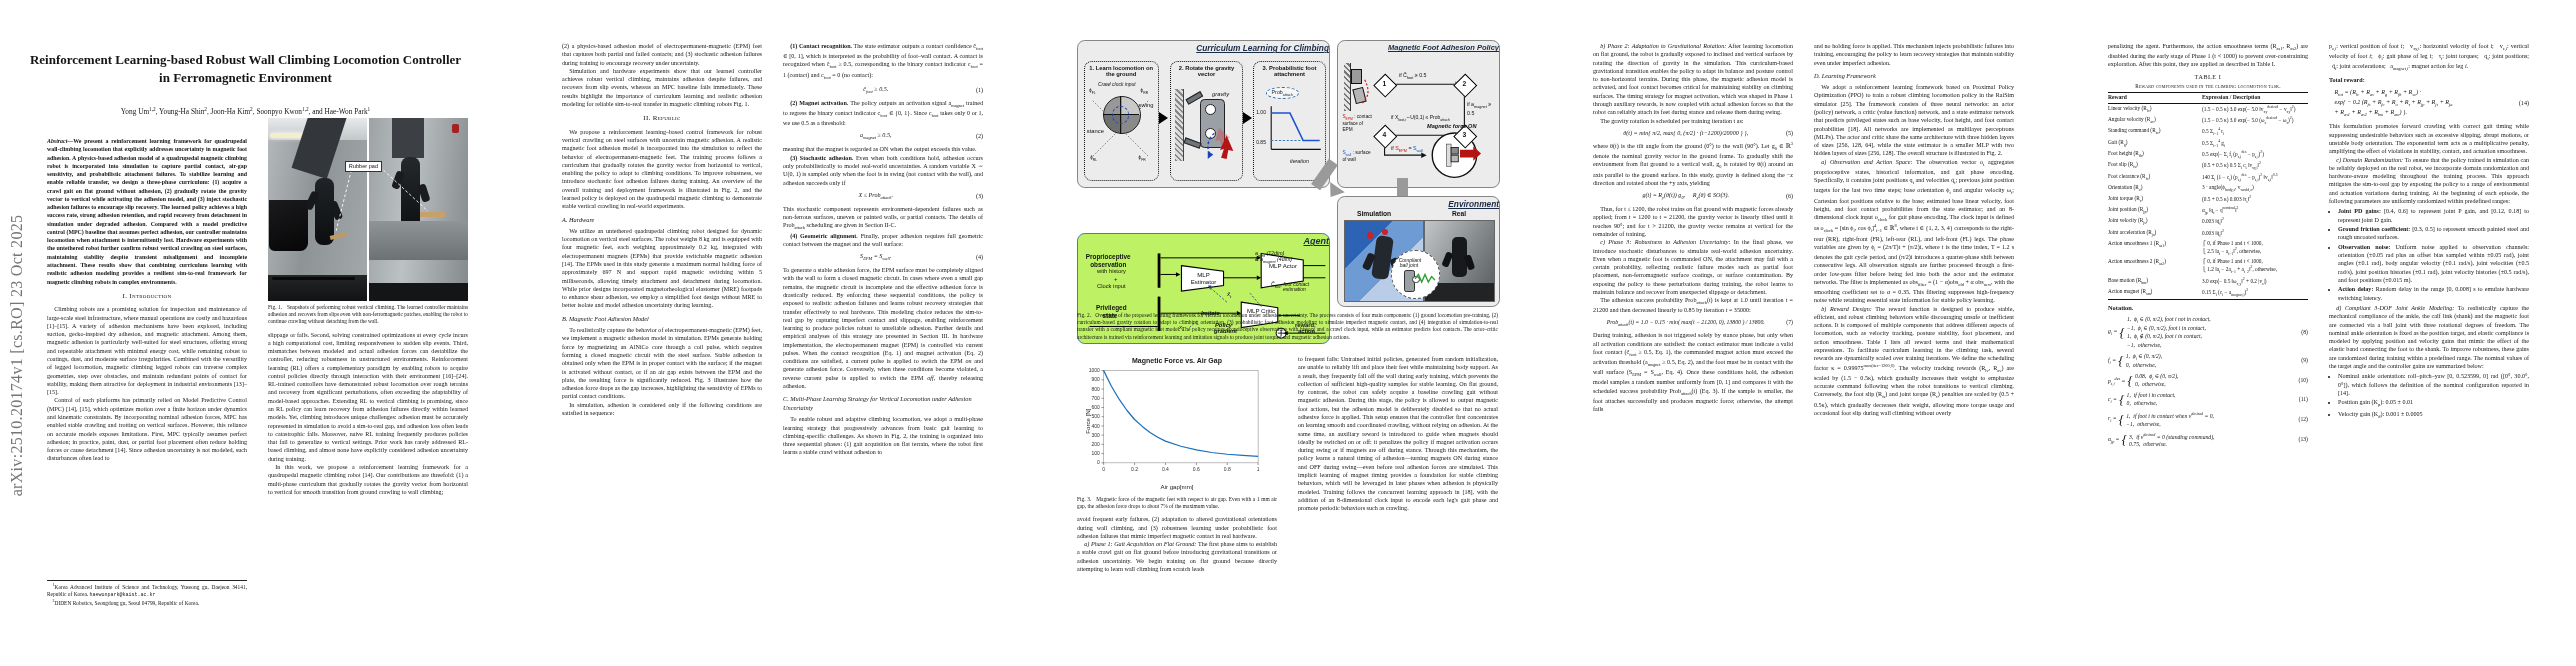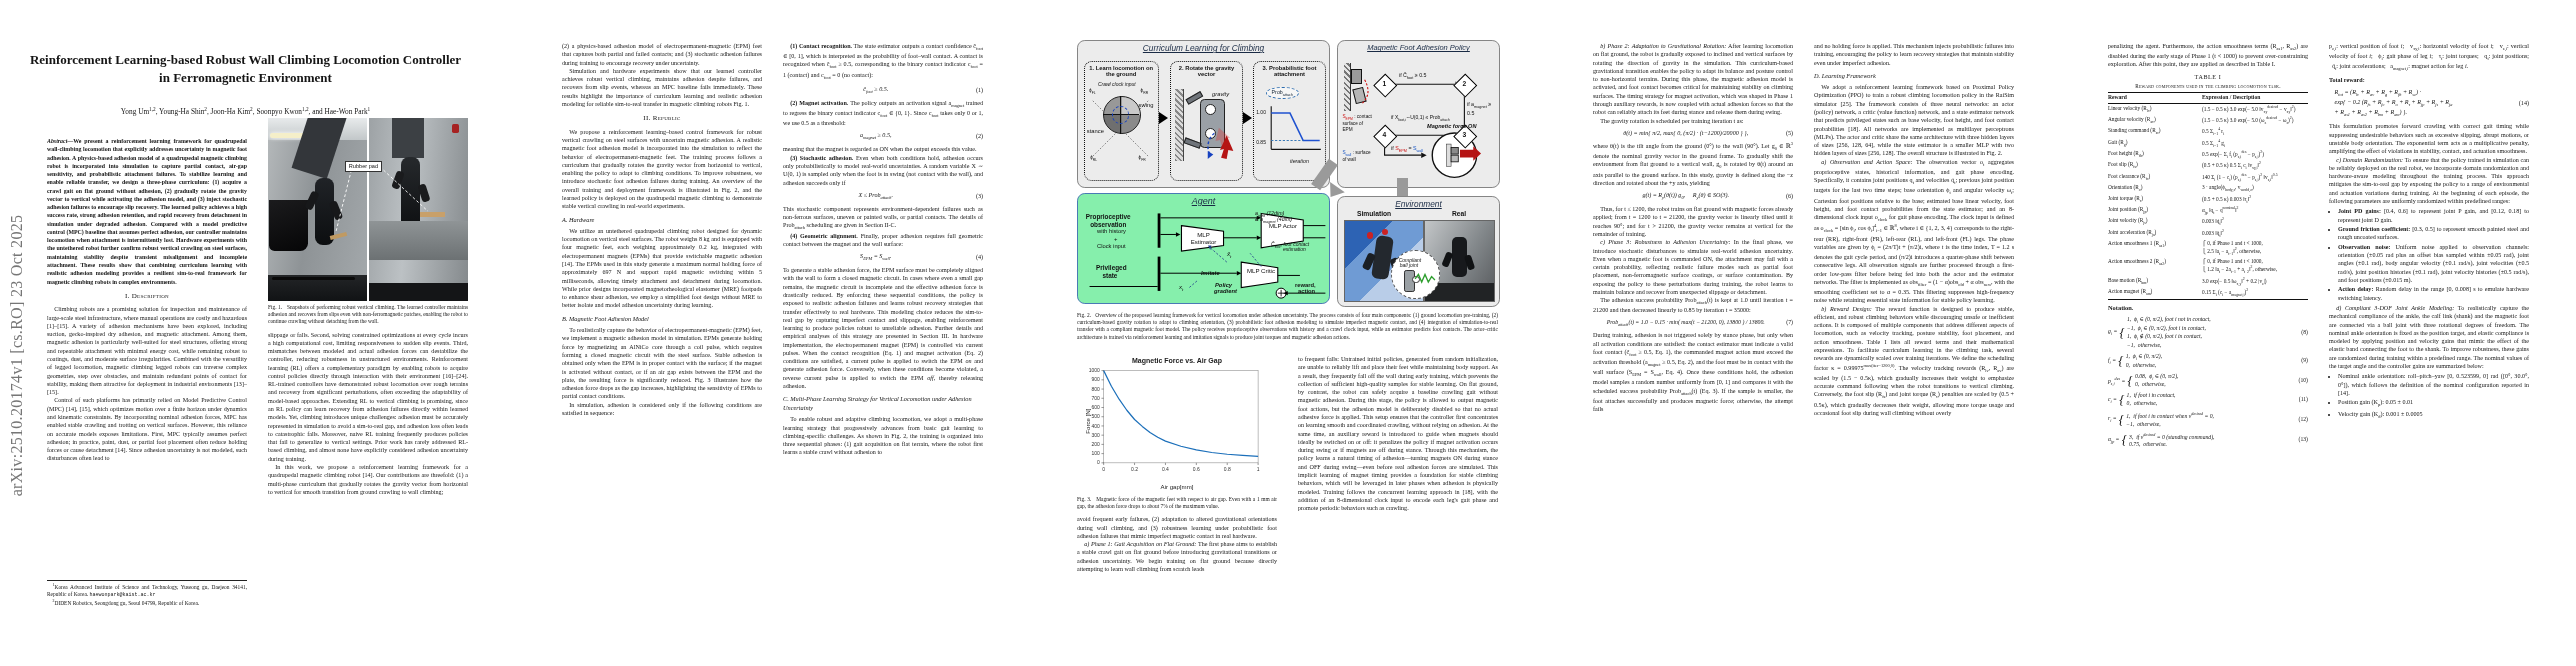--- a/index.html
+++ b/index.html
@@ -34,22 +34,22 @@
   .phL{left:0;width:99px;background:linear-gradient(100deg,#b6babc,#8e9396 45%,#a4a9ac);}
   .phR{left:101px;width:99px;background:linear-gradient(95deg,#9da2a5,#bcc1c4 40%,#84898c);}
   .shape{position:absolute;}
   .rubber{position:absolute;left:77px;top:43px;background:#fff;border:0.6px solid #333;
           font-family:"Liberation Sans",sans-serif;font-size:5.6px;padding:0.6px 2.8px;z-index:3;}
   .fig1 svg{position:absolute;left:0;top:0;z-index:2;}
   
   .fig2{position:absolute;left:47px;top:40px;width:421px;height:263px;
         font-family:"Liberation Sans",sans-serif;color:#111;}
   .panel{position:absolute;border:1.7px solid #858585;border-radius:7.8px;background:#ececec;}
-  .panelblue{border-color:#4a7ab5;background:#86efac;}
-  .ptitle{font-style:italic;font-weight:normal;text-decoration:underline;text-align:center;
+  .panelblue{border-color:#4a7ab5;background:#bef264;margin-top:40px;}
+  .ptitle{font-style:italic;font-weight:bold;text-decoration:underline;text-align:right;
           color:#1a2b45;margin:2.2px 0 0;}
   .dotbox{position:absolute;border:1.4px dotted #111;border-radius:7.8px;background:transparent;}
   .dotbox h4{margin:2.8px 2.2px 1.1px;font-size:5.8px;text-align:center;line-height:1.15;}
   .lab{position:absolute;white-space:nowrap;}
   .it{font-style:italic;}
   .bold{font-weight:bold;}
   .blkarrow{position:absolute;width:0;height:0;border-top:6.1px solid transparent;
             border-bottom:6.1px solid transparent;border-left:9px solid #000;}
   .greyarrow{position:absolute;width:0;height:0;border-left:9px solid transparent;
              border-right:9px solid transparent;border-top:12.2px solid #9a9a9a;}
@@ -88,21 +88,21 @@
 
 <div class="canvas">
   <div class="arxiv">arXiv:2510.20174v1  [cs.RO]  23 Oct 2025</div>
 
   <section class="page" id="p1">
     <h1 class="title">Reinforcement Learning-based Robust Wall Climbing Locomotion Controller in Ferromagnetic Environment</h1>
     <div class="authors">Yong Um<sup>1,2</sup>, Young-Ha Shin<sup>2</sup>, Joon-Ha Kim<sup>2</sup>, Soonpyo Kwon<sup>1,2</sup>, and Hae-Won Park<sup>1</sup></div>
 
     <div class="col c1" style="top:137px;max-height:440px;overflow:hidden;">
       <p class="abstract"><i>Abstract</i>—We present a reinforcement learning framework for quadrupedal wall-climbing locomotion that explicitly addresses uncertainty in magnetic foot adhesion. A physics-based adhesion model of a quadrupedal magnetic climbing robot is incorporated into simulation to capture partial contact, air-gap sensitivity, and probabilistic attachment failures. To stabilize learning and enable reliable transfer, we design a three-phase curriculum: (1) acquire a crawl gait on flat ground without adhesion, (2) gradually rotate the gravity vector to vertical while activating the adhesion model, and (3) inject stochastic adhesion failures to encourage slip recovery. The learned policy achieves a high success rate, strong adhesion retention, and rapid recovery from detachment in simulation under degraded adhesion. Compared with a model predictive control (MPC) baseline that assumes perfect adhesion, our controller maintains locomotion when attachment is intermittently lost. Hardware experiments with the untethered robot further confirm robust vertical crawling on steel surfaces, maintaining stability despite transient misalignment and incomplete attachment. These results show that combining curriculum learning with realistic adhesion modeling provides a resilient sim-to-real framework for magnetic climbing robots in complex environments.</p>
-      <h2 class="sec">I. Description</h2>
+      <h2 class="sec">I. Introduction</h2>
       <p class="p ind">Climbing robots are a promising solution for inspection and maintenance of large-scale steel infrastructure, where manual operations are costly and hazardous [1]–[15]. A variety of adhesion mechanisms have been explored, including suction, gecko-inspired dry adhesion, and magnetic attachment. Among them, magnetic adhesion is particularly well-suited for steel structures, offering strong and repeatable attachment with minimal energy cost, while remaining robust to coatings, dust, and moderate surface irregularities. Combined with the versatility of legged locomotion, magnetic climbing legged robots can traverse complex geometries, step over obstacles, and maintain redundant points of contact for stability, making them attractive for deployment in industrial environments [13]–[15].</p>
       <p class="p ind">Control of such platforms has primarily relied on Model Predictive Control (MPC) [14], [15], which optimizes motion over a finite horizon under dynamics and kinematic constraints. By incorporating nominal adhesion forces, MPC has enabled stable crawling and trotting on vertical surfaces. However, this reliance on accurate models exposes limitations. First, MPC typically assumes perfect adhesion; in practice, paint, dust, or partial foot placement often reduce holding forces or cause detachment [14]. Since adhesion uncertainty is not modeled, such disturbances often lead to</p>
     </div>
     <div class="footnotes">
       <p><sup>1</sup>Korea Advanced Institute of Science and Technology, Yuseong gu, Daejeon 34141, Republic of Korea. <span class="email">haewonpark@kaist.ac.kr</span></p>
       <p><sup>2</sup>DIDEN Robotics, Seongdong gu, Seoul 04799, Republic of Korea.</p>
     </div>
 
     <div class="col c2" style="top:118px;">
       <div class="fig1">

